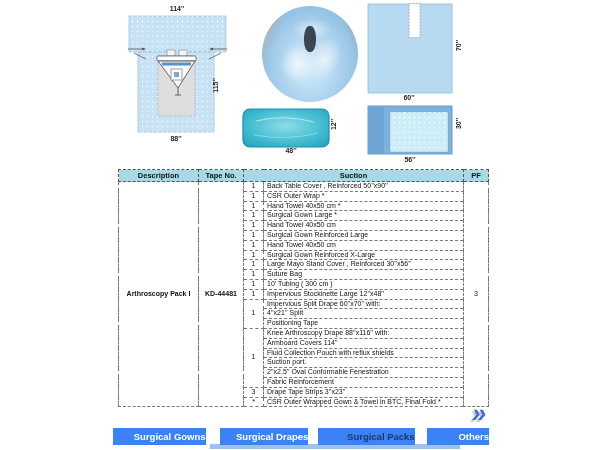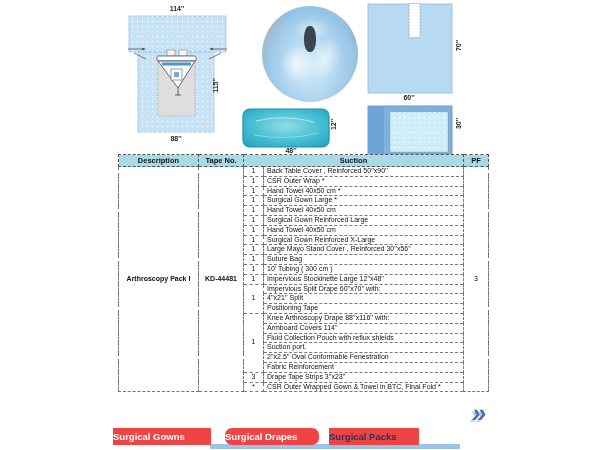--- a/index.html
+++ b/index.html
@@ -22,21 +22,21 @@
       linear-gradient(250deg, #99a3aa 0%, rgba(153,163,170,0) 16%),
       radial-gradient(ellipse at 50% 62%, #d4ebf9 0%, #b5d9f1 35%, #95c3e5 68%, #7fafd6 100%);
   }
   .photo-fold { position:absolute; border-radius:50%; }
   .pf1 { left:18px; top:38px; width:34px; height:40px; background:radial-gradient(ellipse, rgba(255,255,255,.75), rgba(255,255,255,0) 70%); }
   .pf2 { left:48px; top:30px; width:30px; height:46px; background:radial-gradient(ellipse, rgba(255,255,255,.6), rgba(255,255,255,0) 70%); transform:rotate(25deg); }
   .pf3 { left:30px; top:12px; width:40px; height:22px; background:radial-gradient(ellipse, rgba(255,255,255,.5), rgba(255,255,255,0) 70%); }
   .photo-slot { position:absolute; left:42px; top:20px; width:12px; height:26px; background:#3a4550; border-radius:45%; }
   
   #contents-table {
-    position:absolute; left:118px; top:154px; width:370px;
+    position:absolute; left:118px; top:169px; width:370px;
     border-collapse:collapse; table-layout:fixed; font-size:7px;
   }
   #contents-table th {
     background:#a8d9e6; border:1px dashed #555; font-size:7.5px;
     font-weight:bold; padding:1px 0; color:#111;
   }
   #contents-table td {
     border:1px dashed #777; padding:0 3px; height:8.6px; line-height:8.8px;
     white-space:nowrap; overflow:hidden; background:#fff;
   }
@@ -52,22 +52,22 @@
     text-shadow:-2px 2px 0 rgba(130,140,160,.45); cursor:pointer; text-align:center;
     font-style:italic;
   }
   #nav-underbar {
     position:absolute; left:210px; top:444px; width:250px; height:5px; background:#9dc3e6;
   }
   #category-nav {
     position:absolute; left:113px; top:428px; width:376px; height:17px; display:flex;
   }
   .nav-btn {
-    height:17px; background:#ef4444; color:#ffffff; font-weight:bold;
-    font-size:9.5px; line-height:17px; text-align:left; cursor:pointer;
+    height:17px; background:#3b82f6; color:#ffffff; font-weight:bold;
+    font-size:9.5px; line-height:17px; text-align:right; cursor:pointer;
   }
   .nav-btn.active { color:#1f3864; }
 </style>
 </head>
 <body>
 
 <div id="stage">
 
   <div>
 
@@ -252,17 +252,18 @@
           <td class="qty-cell" rowspan="1">*</td>
           <td class="item-cell">CSR Outer Wrapped Gown &amp; Towel in BTC, Final Fold *</td>
         </tr>
       </tbody>
   </table>
 
   <div id="next-chevron">»</div>
   <div id="nav-underbar"></div>
   <div id="category-nav">
       <div class="nav-btn" style="width: 98px; margin-right: 14px;">Surgical Gowns</div>
-      <div class="nav-btn" style="width: 94px; margin-right: 10px; border-radius: 7px;">Surgical Drapes</div>
-      <div class="nav-btn active" style="width: 90px; margin-right: 12px;">Surgical Packs</div>
+      <div class="nav-btn" style="width: 94px; margin-right: 10px;">Surgical Drapes</div>
+      <div class="nav-btn active" style="width: 102px; margin-right: 12px;">Surgical Packs</div>
+      <div class="nav-btn" style="width: 66px; margin-right: 0px;">Others</div>
     </div>
 
 </div>
 
 </body></html>

